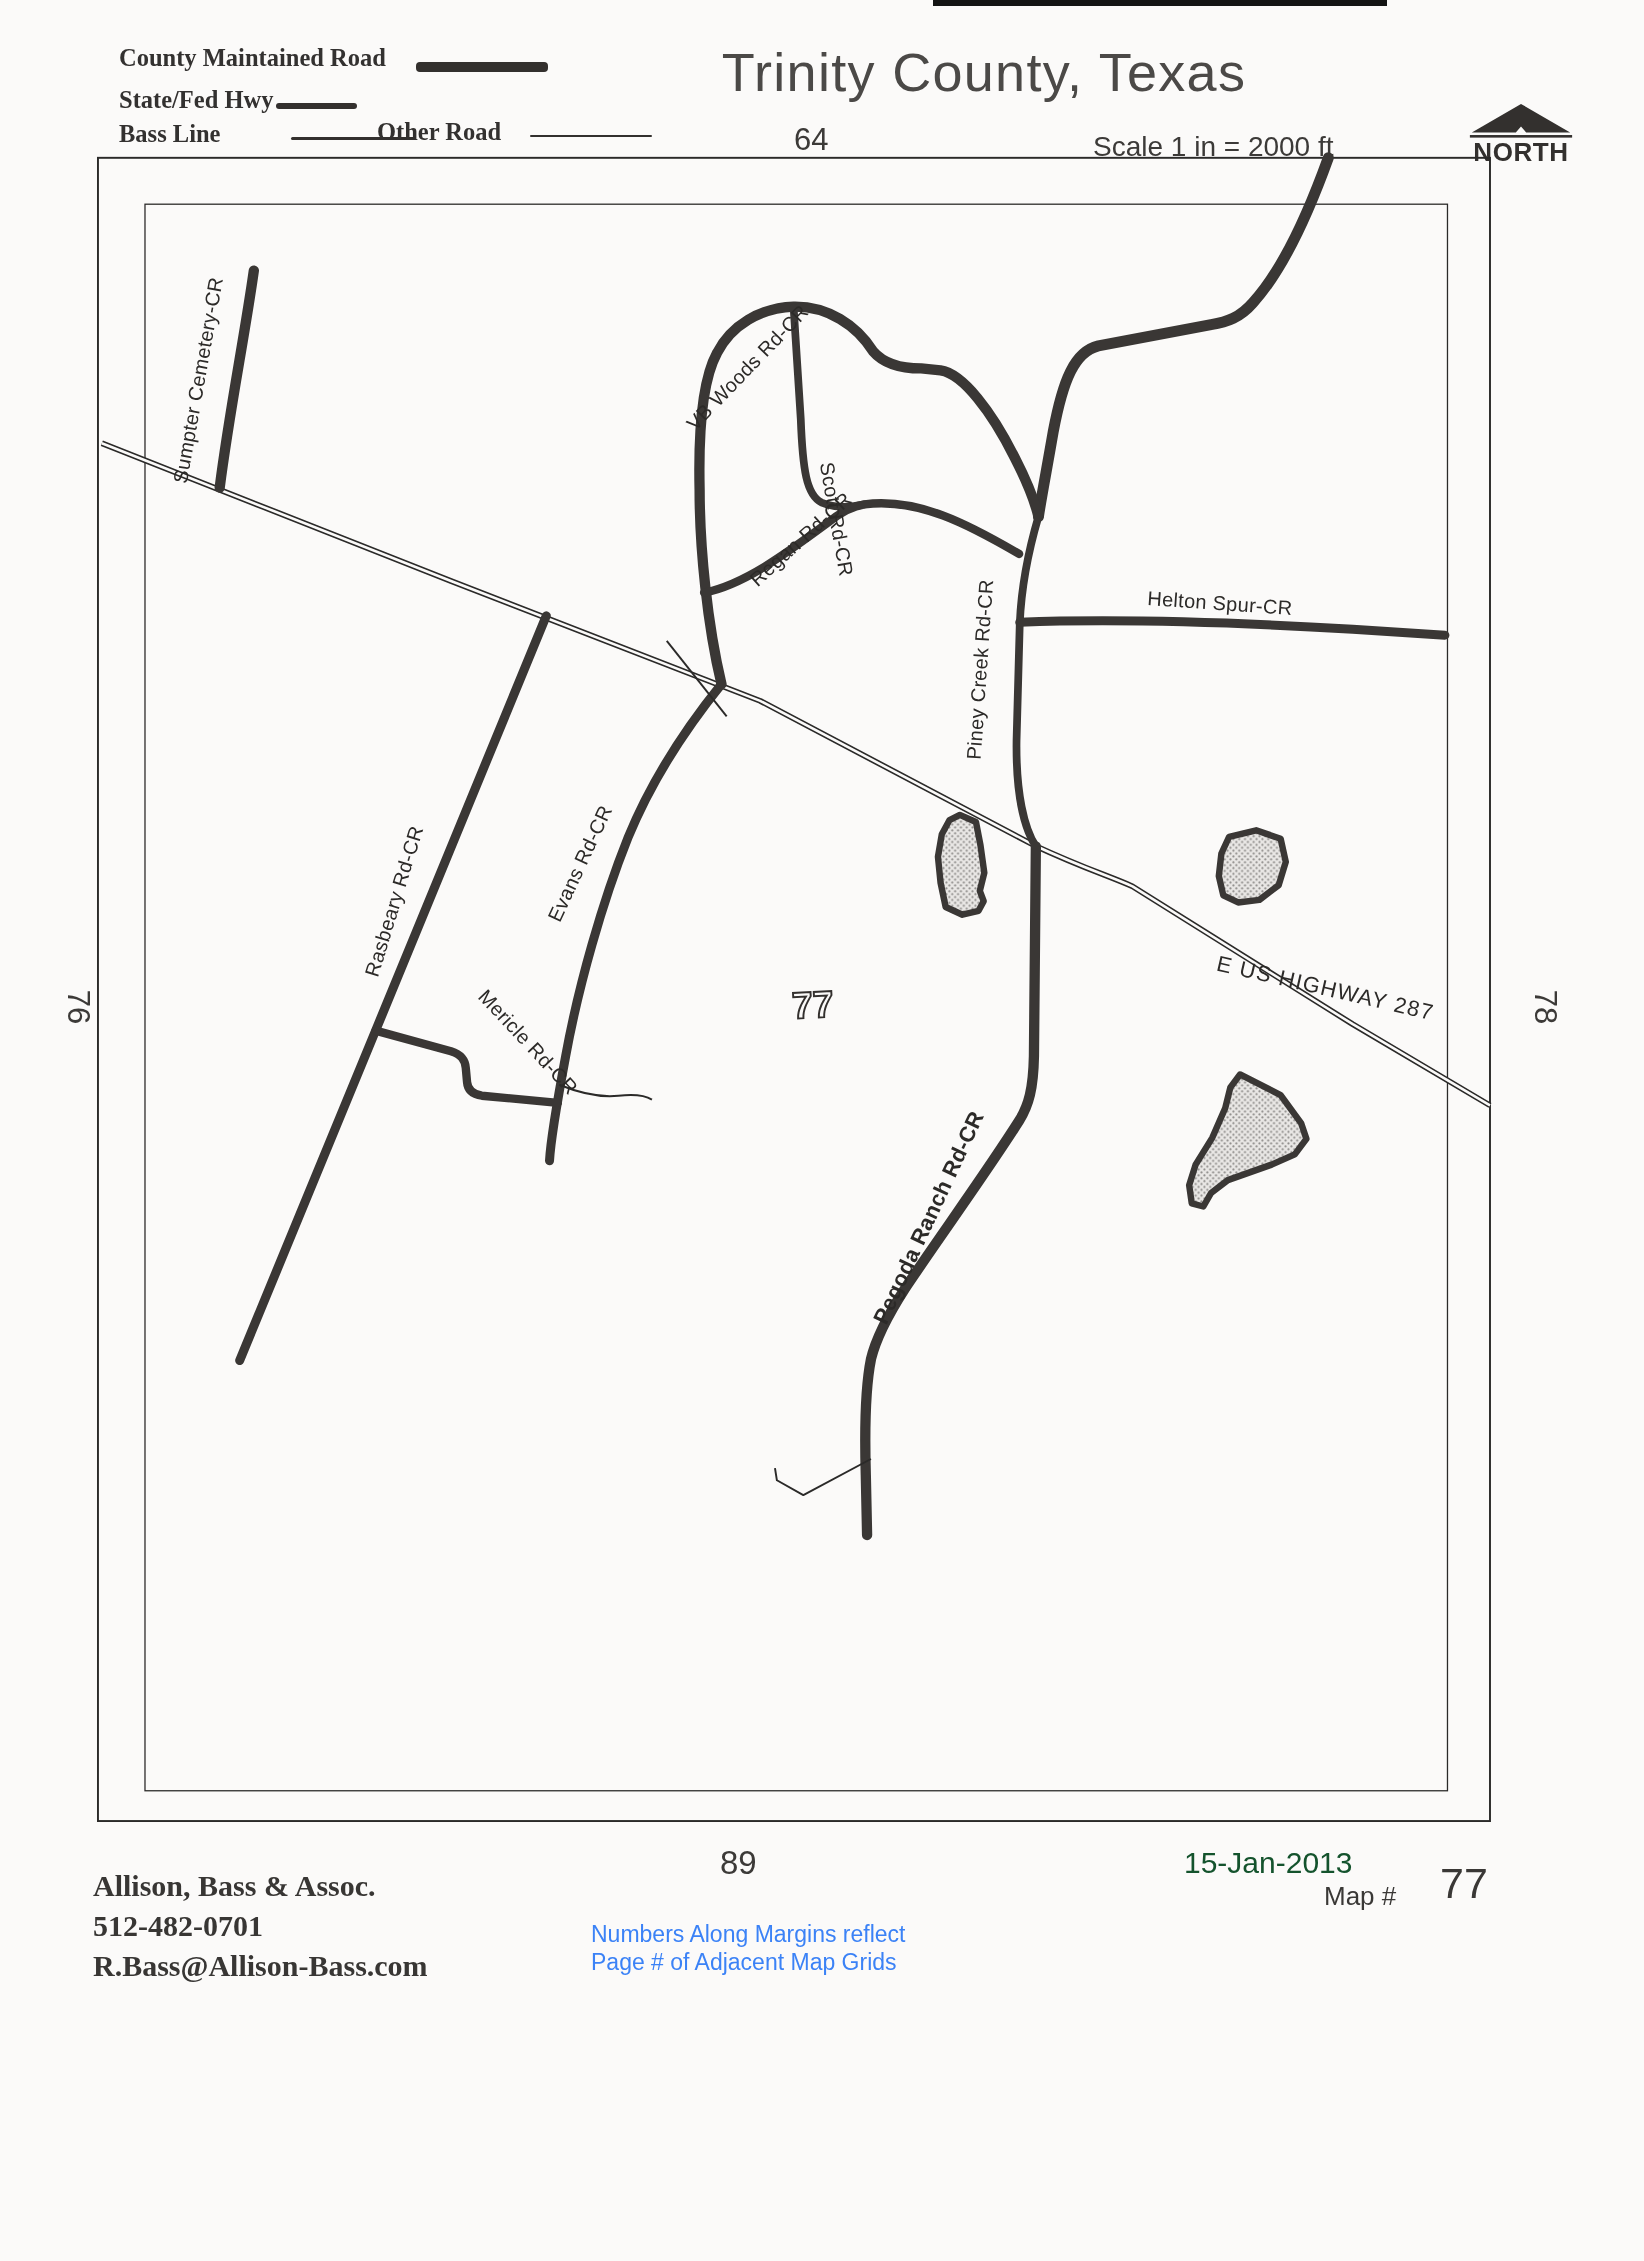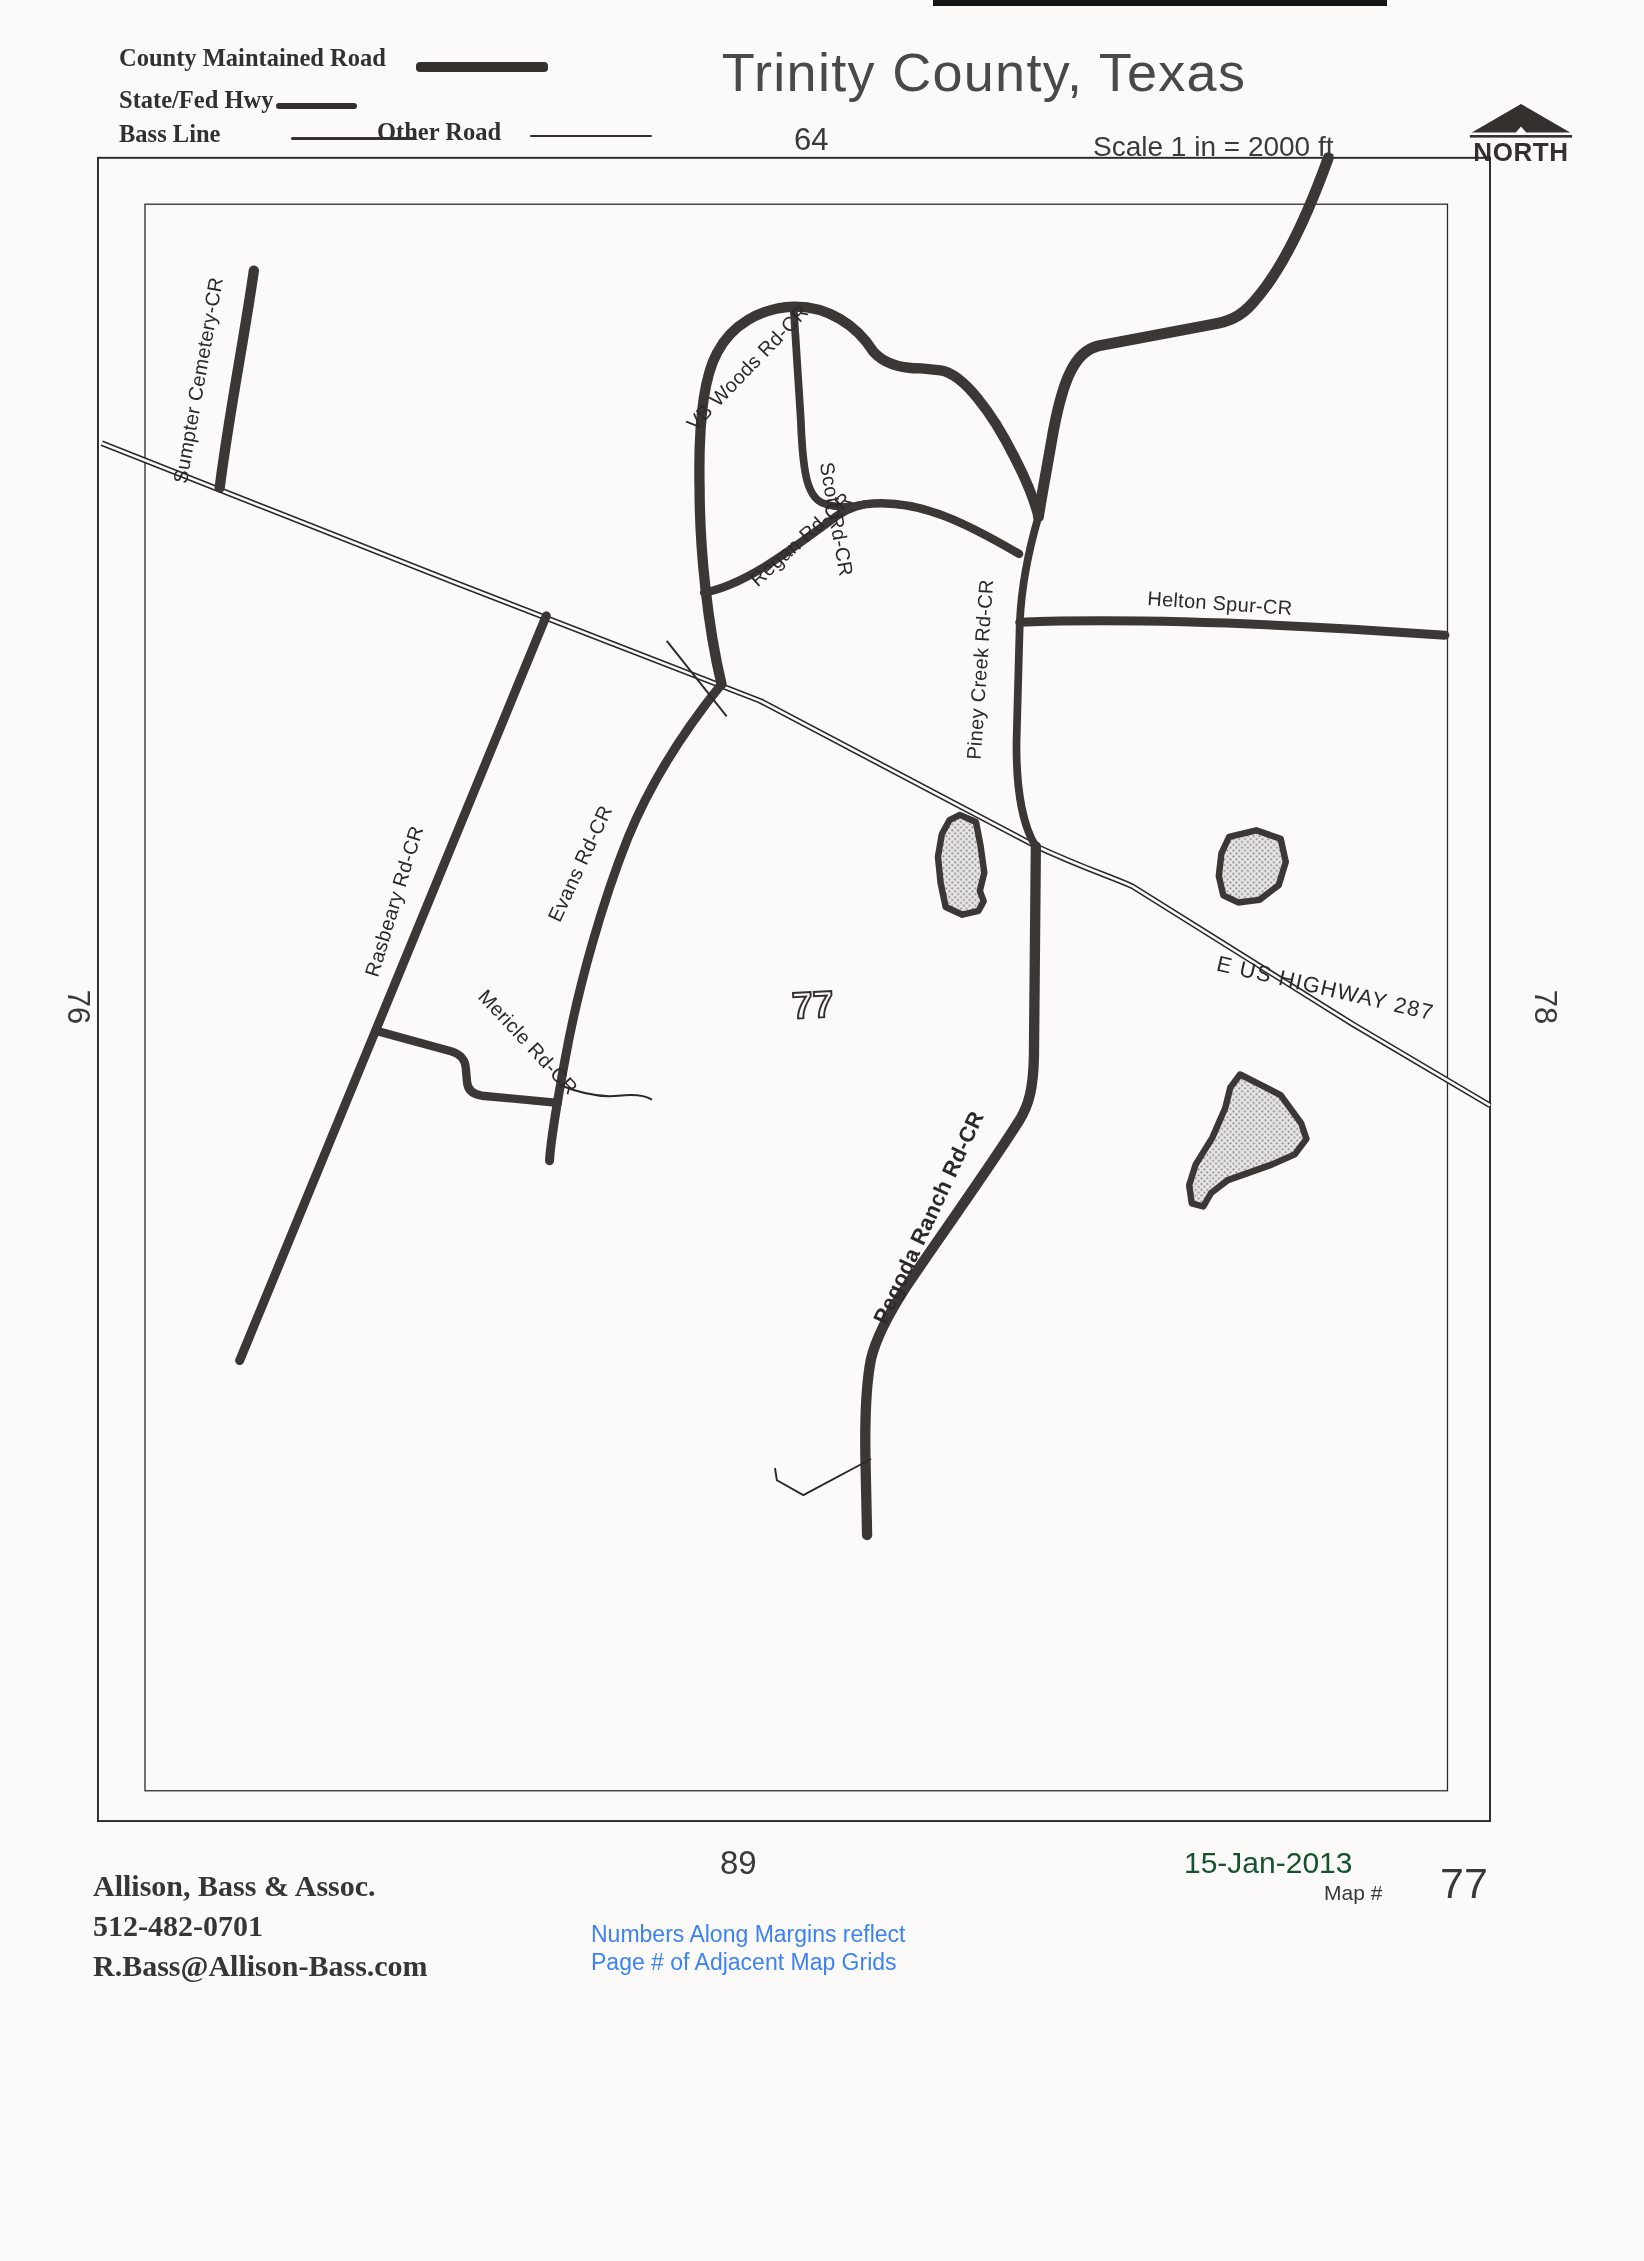--- a/index.html
+++ b/index.html
@@ -27,21 +27,21 @@
   .grid-num-rot{transform:rotate(90deg);transform-origin:center center;}
   .north-wrap{text-align:center;width:110px;}
   .north-text{font-size:26px;font-weight:700;color:#33302e;letter-spacing:0.6px;}
   
   .footer-serif{
     font-family:"Liberation Serif",serif;font-weight:700;
     font-size:30px;color:#383634;line-height:40px;white-space:nowrap;
   }
   .footer-note{font-size:23px;color:#3b82f6;line-height:28px;white-space:nowrap;}
   .footer-date{font-size:30px;color:#14532d;white-space:nowrap;}
-  .footer-mapno-label{font-size:21px;color:#3a3836;white-space:nowrap;}
+  .footer-mapno-label{font-size:26px;color:#3a3836;white-space:nowrap;}
   .footer-mapno{font-size:43px;color:#3a3836;white-space:nowrap;}
   
   .rlabel{
     font-family:"Liberation Sans",sans-serif;
     font-size:31px;fill:#2c2a28;letter-spacing:0.5px;
   }
   .rlabel-bold{font-weight:700;font-size:34px;}
   .hwy-label{font-size:34px;letter-spacing:2px;}
   .scan-strip{background:#141414;}
 </style>

